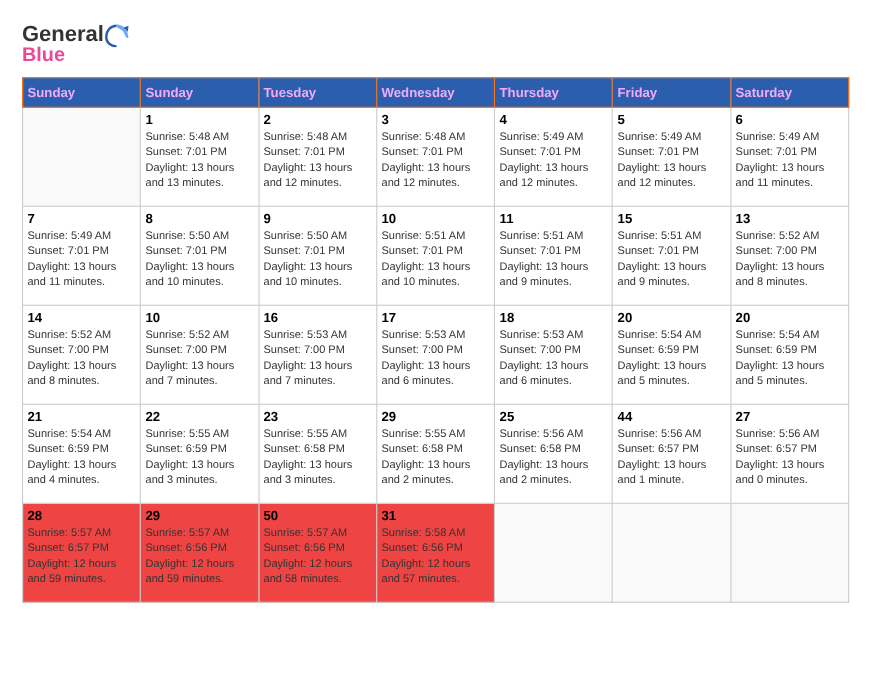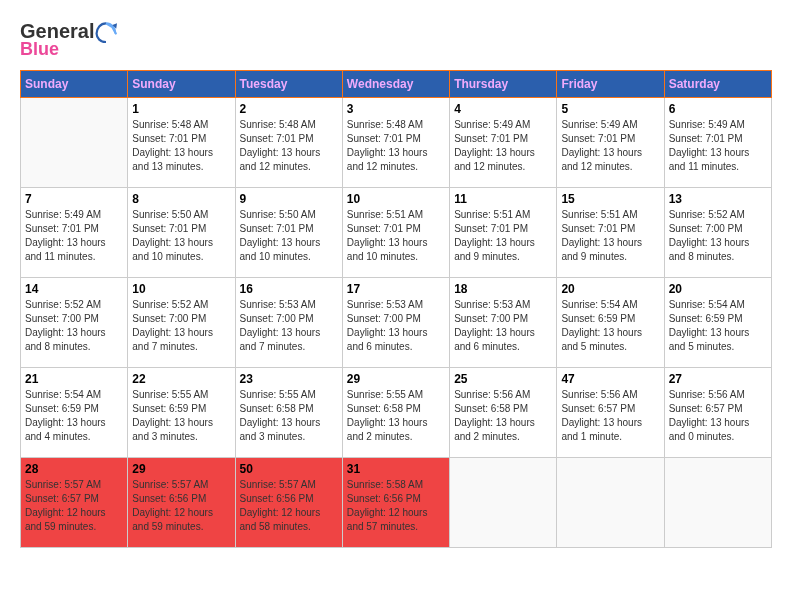--- a/index.html
+++ b/index.html
@@ -213,21 +213,21 @@
         </td>
         <td>
           <div class="day-number">29</div>
           <div class="day-info">Sunrise: 5:55 AM<br>Sunset: 6:58 PM<br>Daylight: 13 hours<br>and 2 minutes.</div>
         </td>
         <td>
           <div class="day-number">25</div>
           <div class="day-info">Sunrise: 5:56 AM<br>Sunset: 6:58 PM<br>Daylight: 13 hours<br>and 2 minutes.</div>
         </td>
         <td>
-          <div class="day-number">47</div>
+          <div class="day-number">44</div>
           <div class="day-info">Sunrise: 5:56 AM<br>Sunset: 6:57 PM<br>Daylight: 13 hours<br>and 1 minute.</div>
         </td>
         <td>
           <div class="day-number">27</div>
           <div class="day-info">Sunrise: 5:56 AM<br>Sunset: 6:57 PM<br>Daylight: 13 hours<br>and 0 minutes.</div>
         </td>
       </tr>
       <tr class="week-row last-row">
         <td>
           <div class="day-number">28</div>

